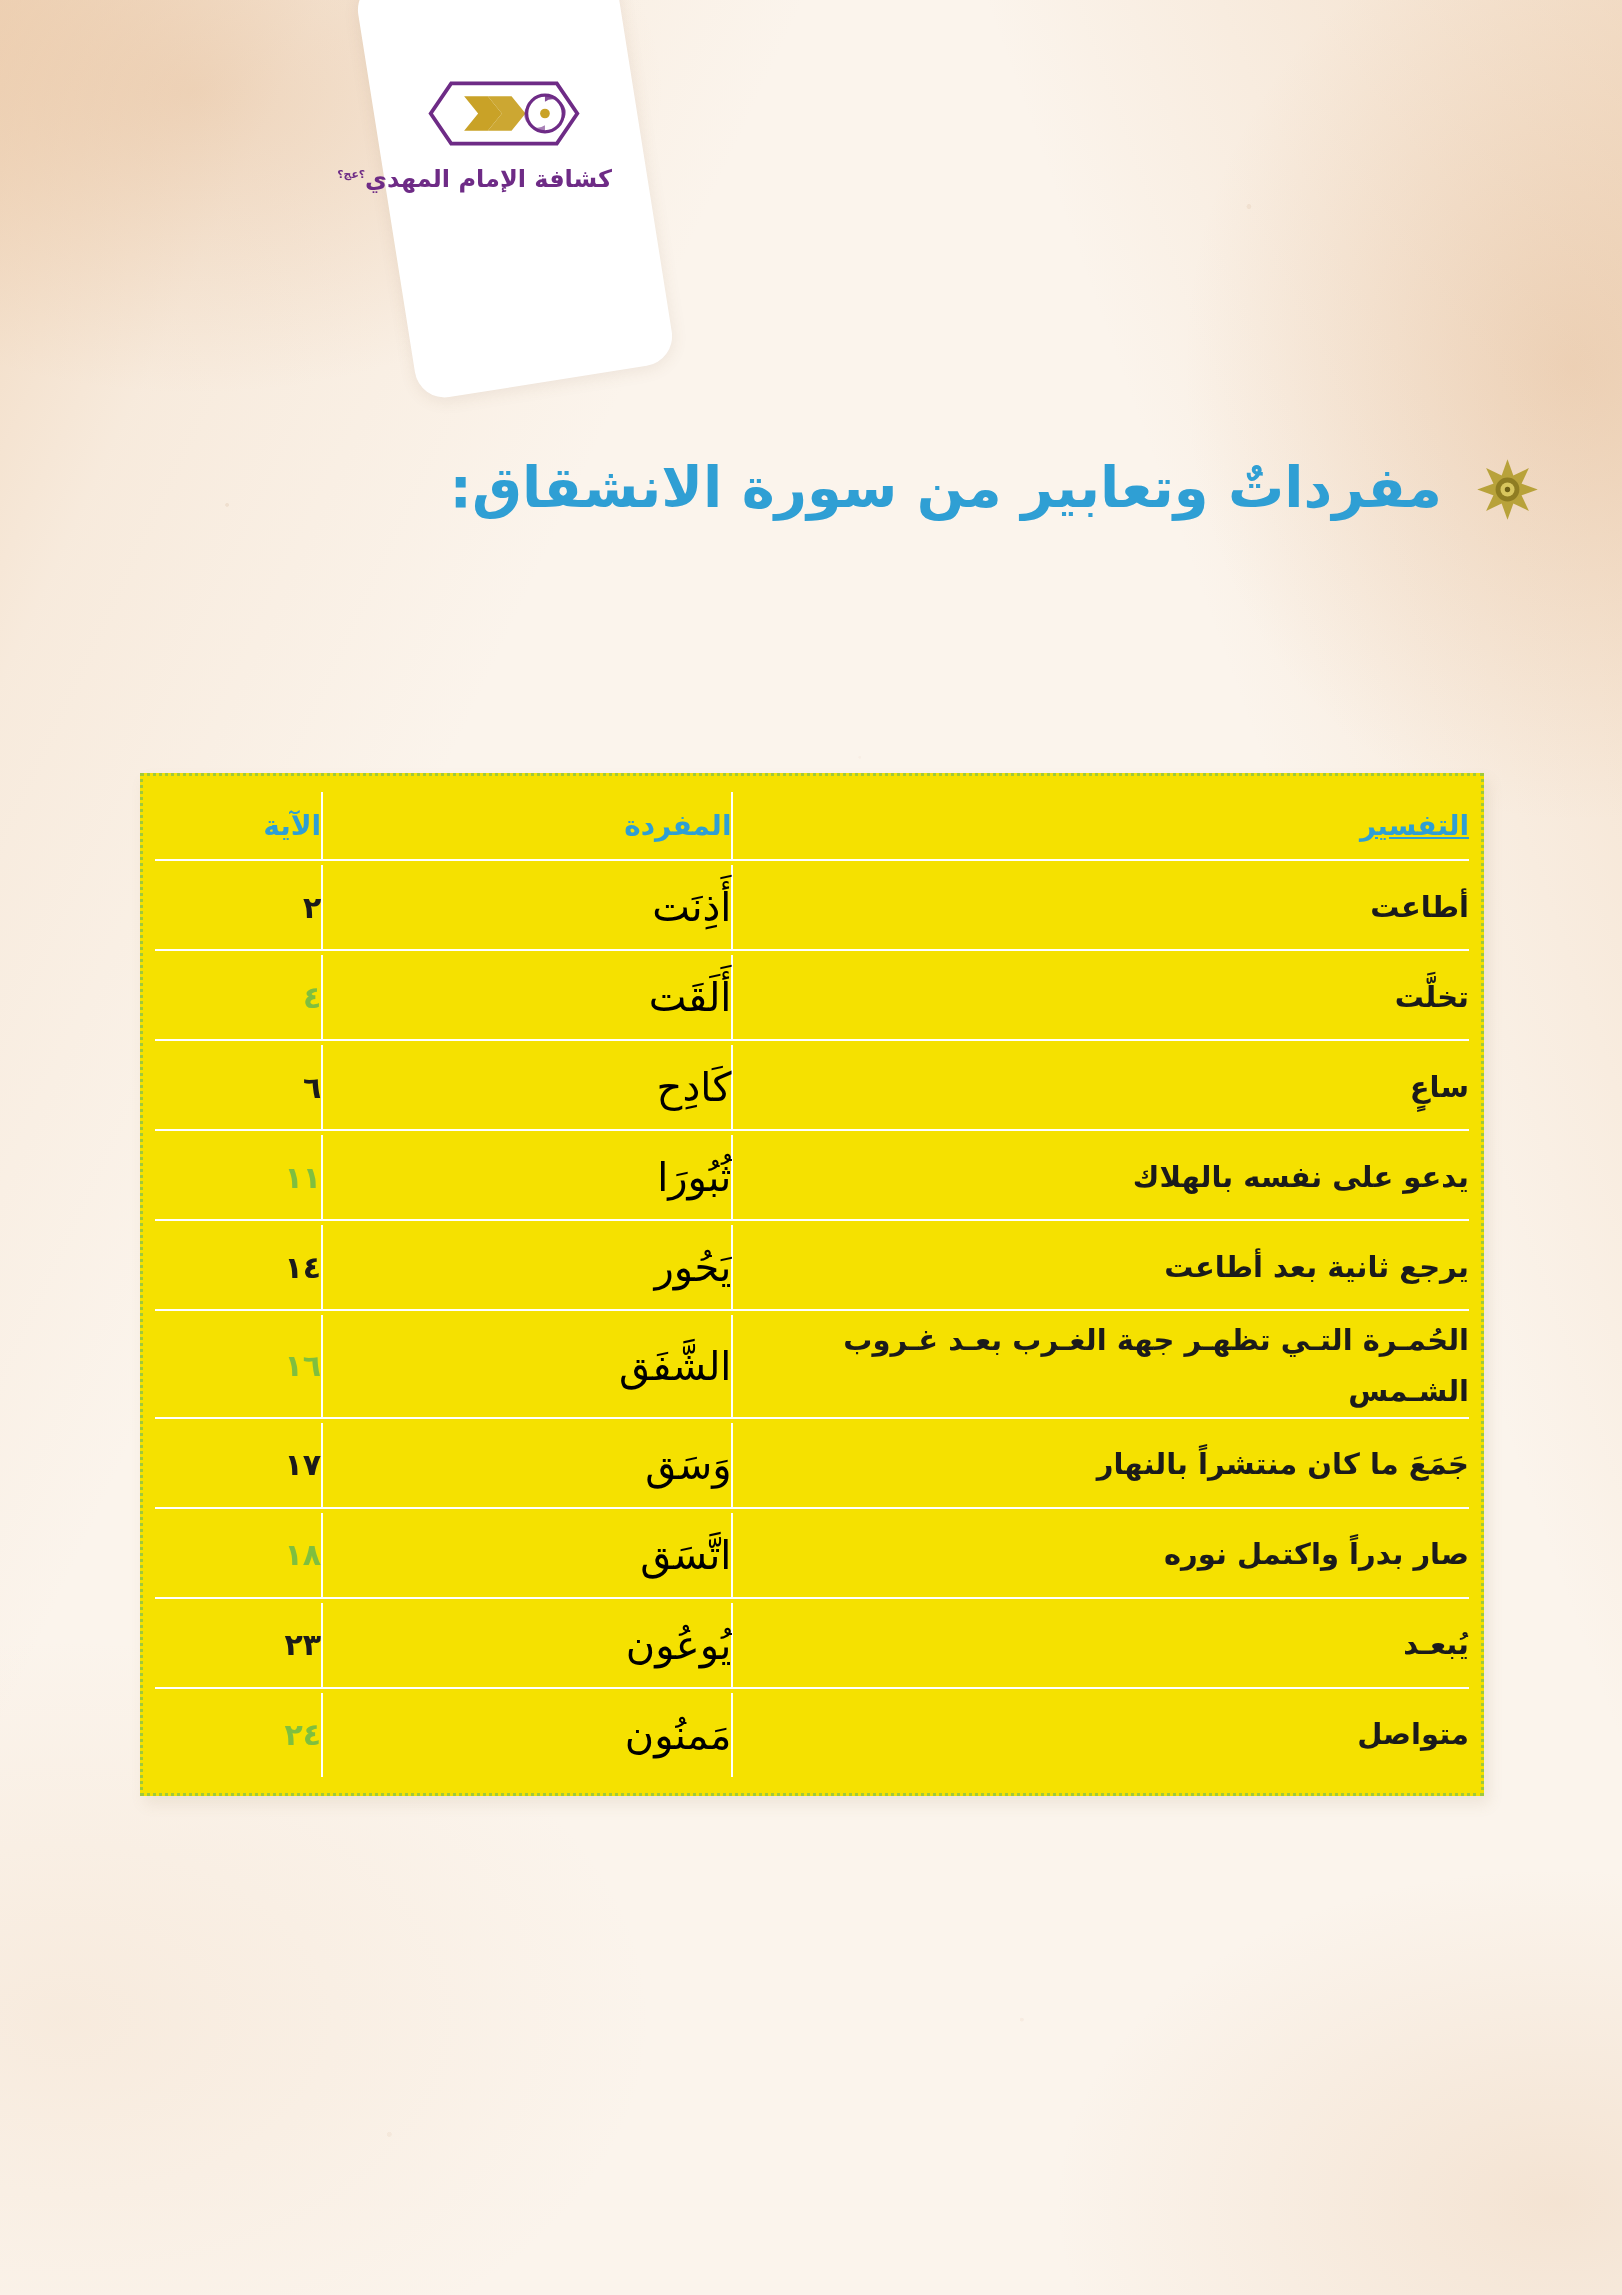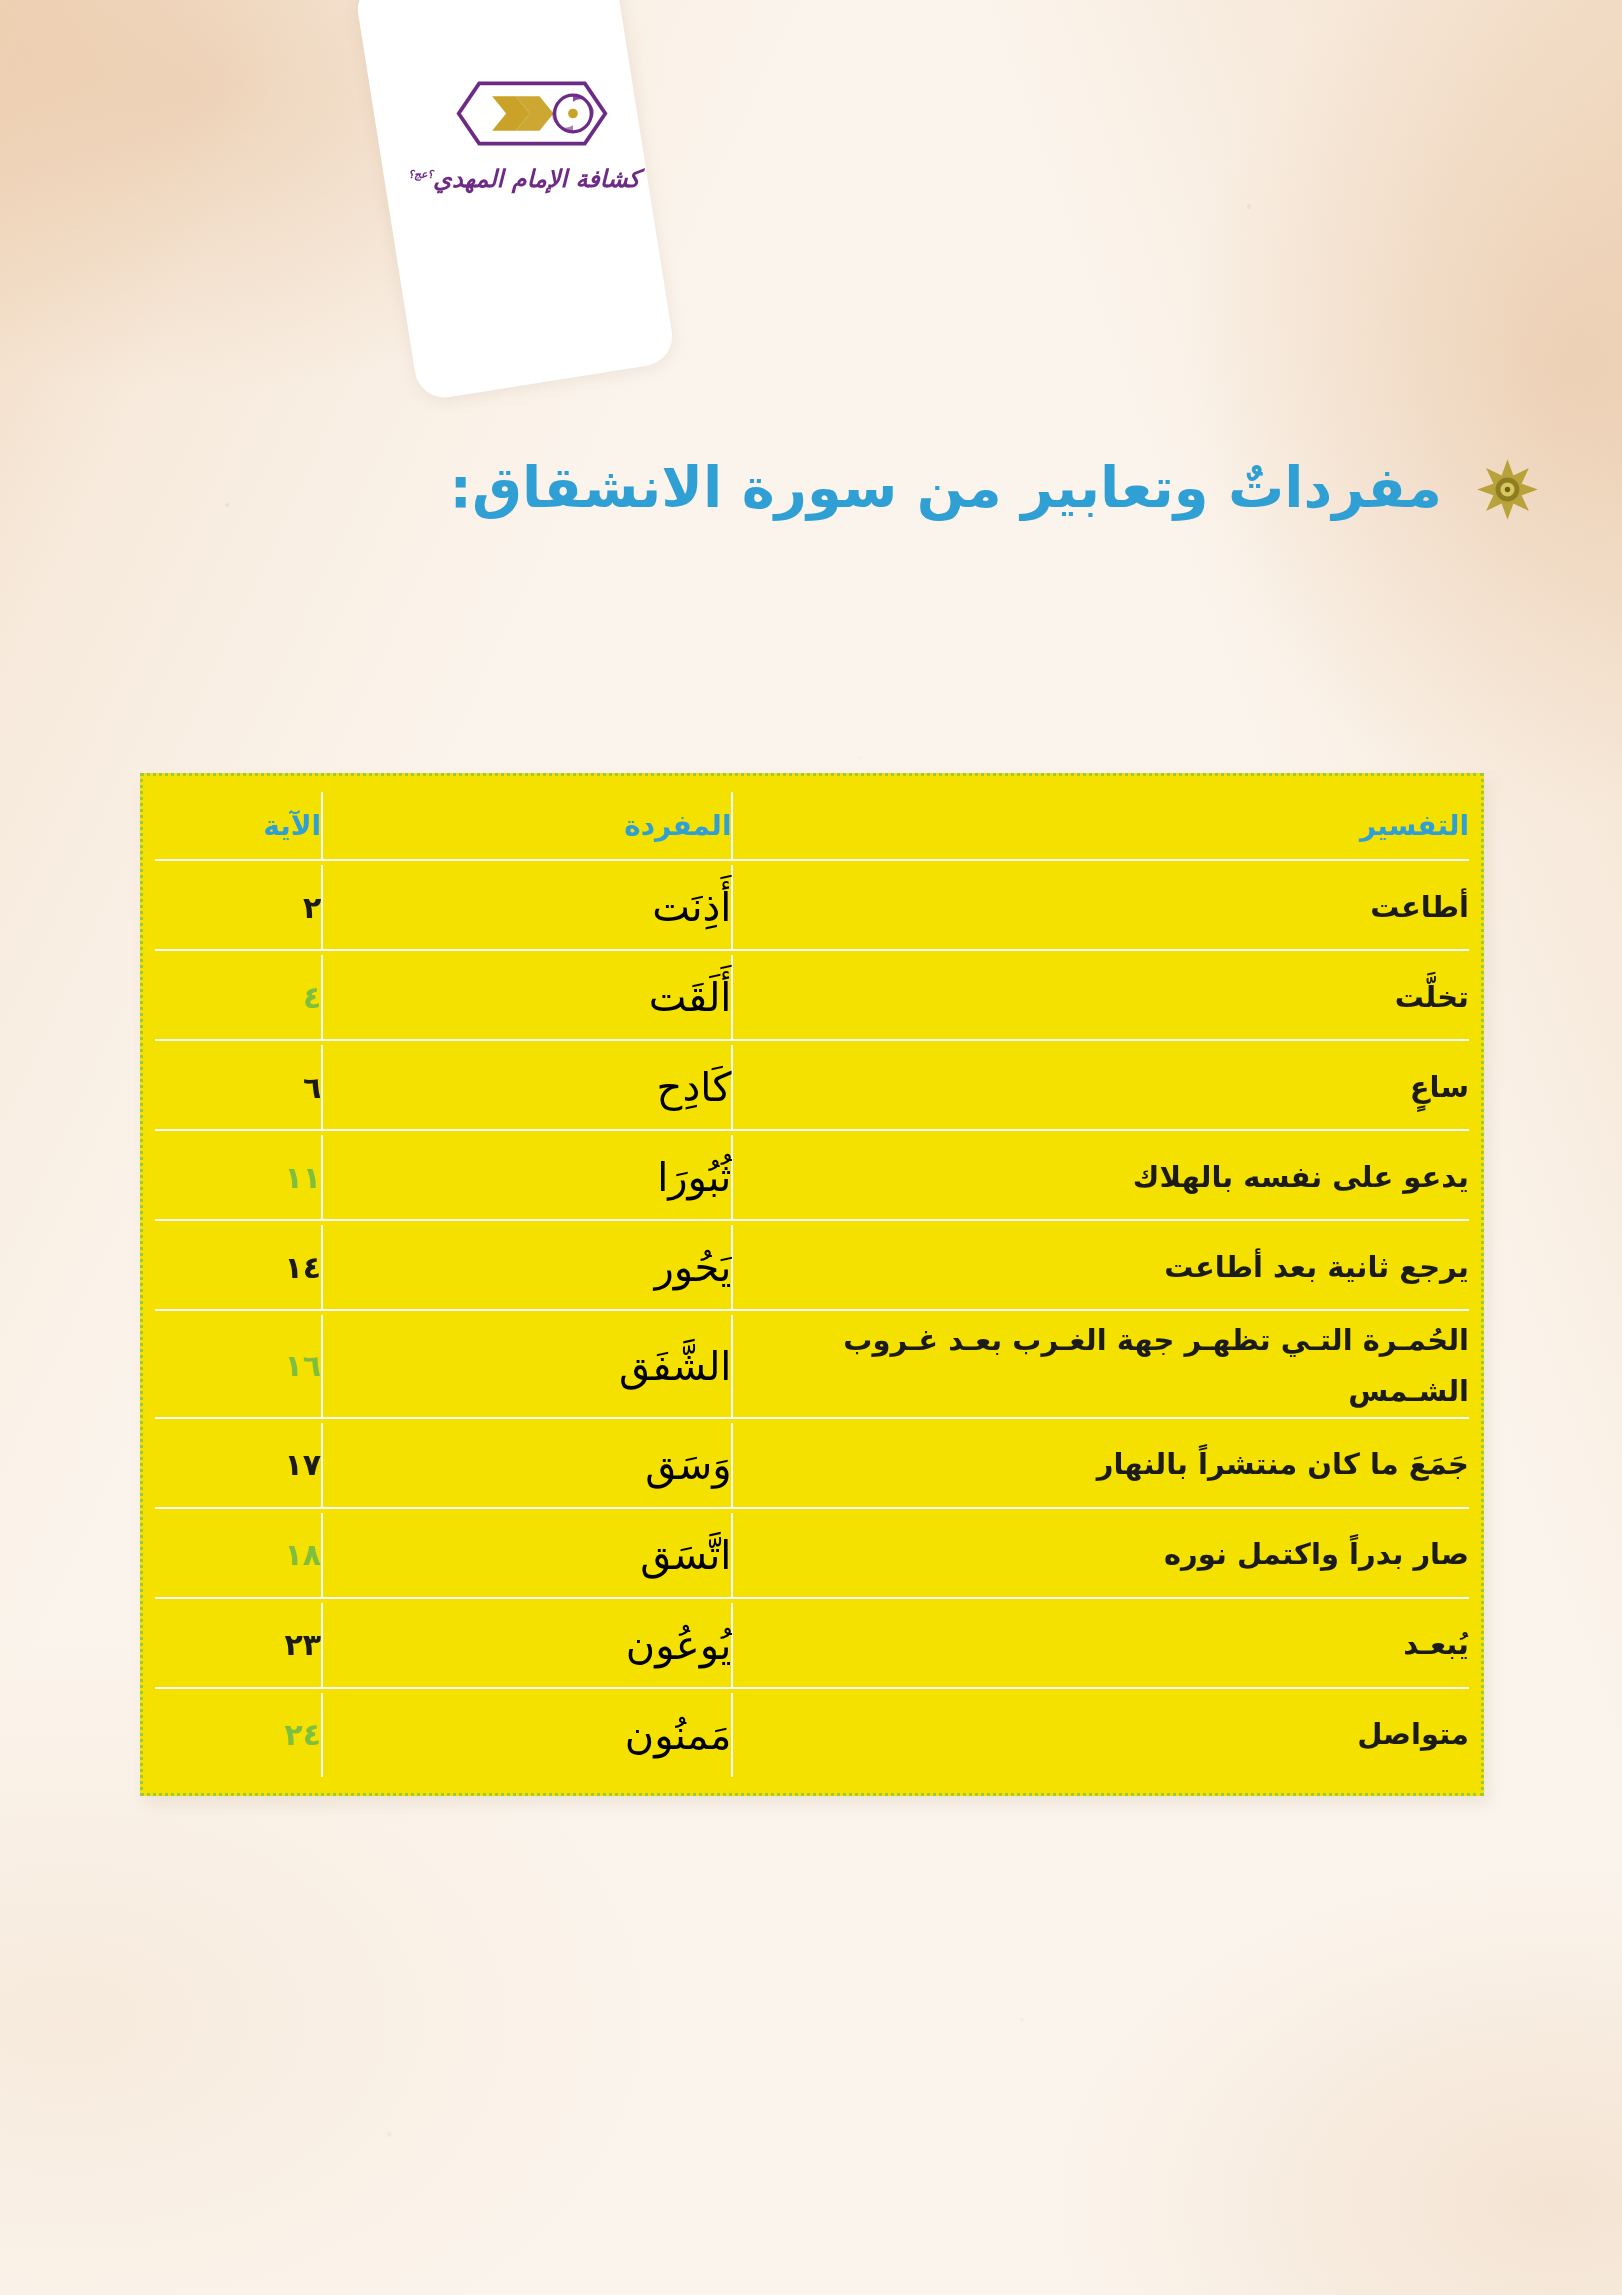--- a/index.html
+++ b/index.html
@@ -73,24 +73,23 @@
     height: 422px;
     background: #ffffff;
     border-radius: 30px;
     transform: rotate(-9deg);
     transform-origin: 50% 50%;
     box-shadow: 0 3.2px 16px rgba(120,90,60,0.10);
   }
   .logo-inner {
     position: absolute;
     top: 65px;
-    left: 39px;
+    left: 11px;
     width: 216px;
     text-align: center;
-    font-style: italic;
   }
   .logo-mark {
     width: 184px;
     height: 97px;
     margin: 0 auto;
   }
   .logo-caption {
     margin-top: 3.2px;
     font-size: 24px;
     font-weight: bold;
@@ -186,21 +185,21 @@
     font-weight: normal;
     border-left: 2.7px solid #ffffff;
   }
   td.cell-aya {
     font-size: 30px;
     font-weight: bold;
   }
   td.cell-aya.dark  { color: #1b1b1b; }
   td.cell-aya.green { color: #7fbf3f; }
 
-  th.th-tafsir { border-left: 2.7px solid #ffffff; }
+  th.th-tafsir { border-left: 2.7px solid #ffffff; text-decoration: underline; }
   th.th-word   { border-left: 2.7px solid #ffffff; margin-left: 32px; }
 
   .tall td { height: 146px; }
 </style>
 </head>
 <body>
 
 <div class="paper">
   <div class="paper-grid"></div>
   <div class="paper-speckle"></div>

